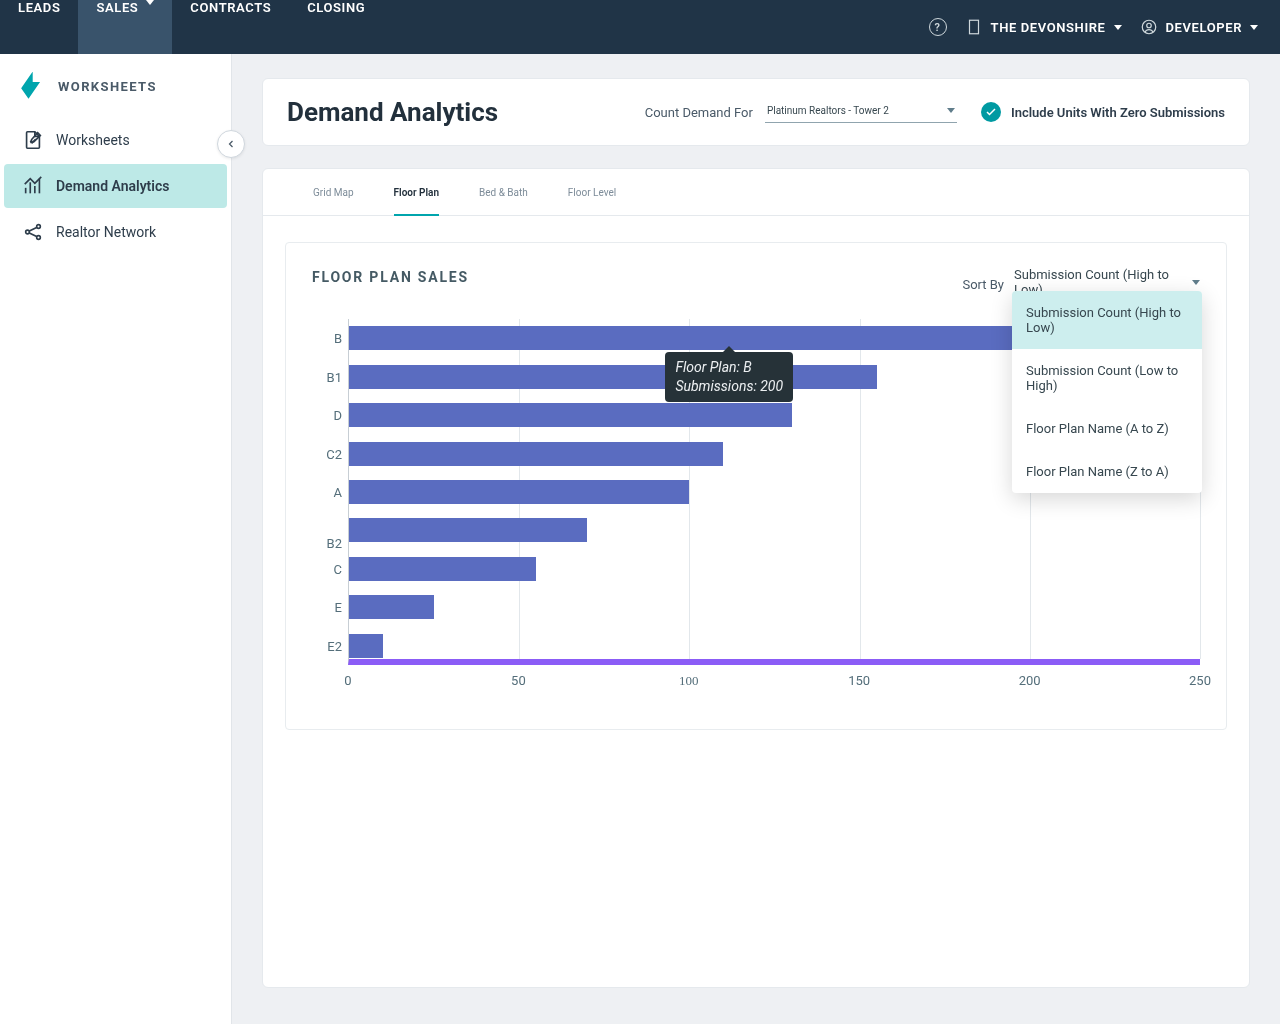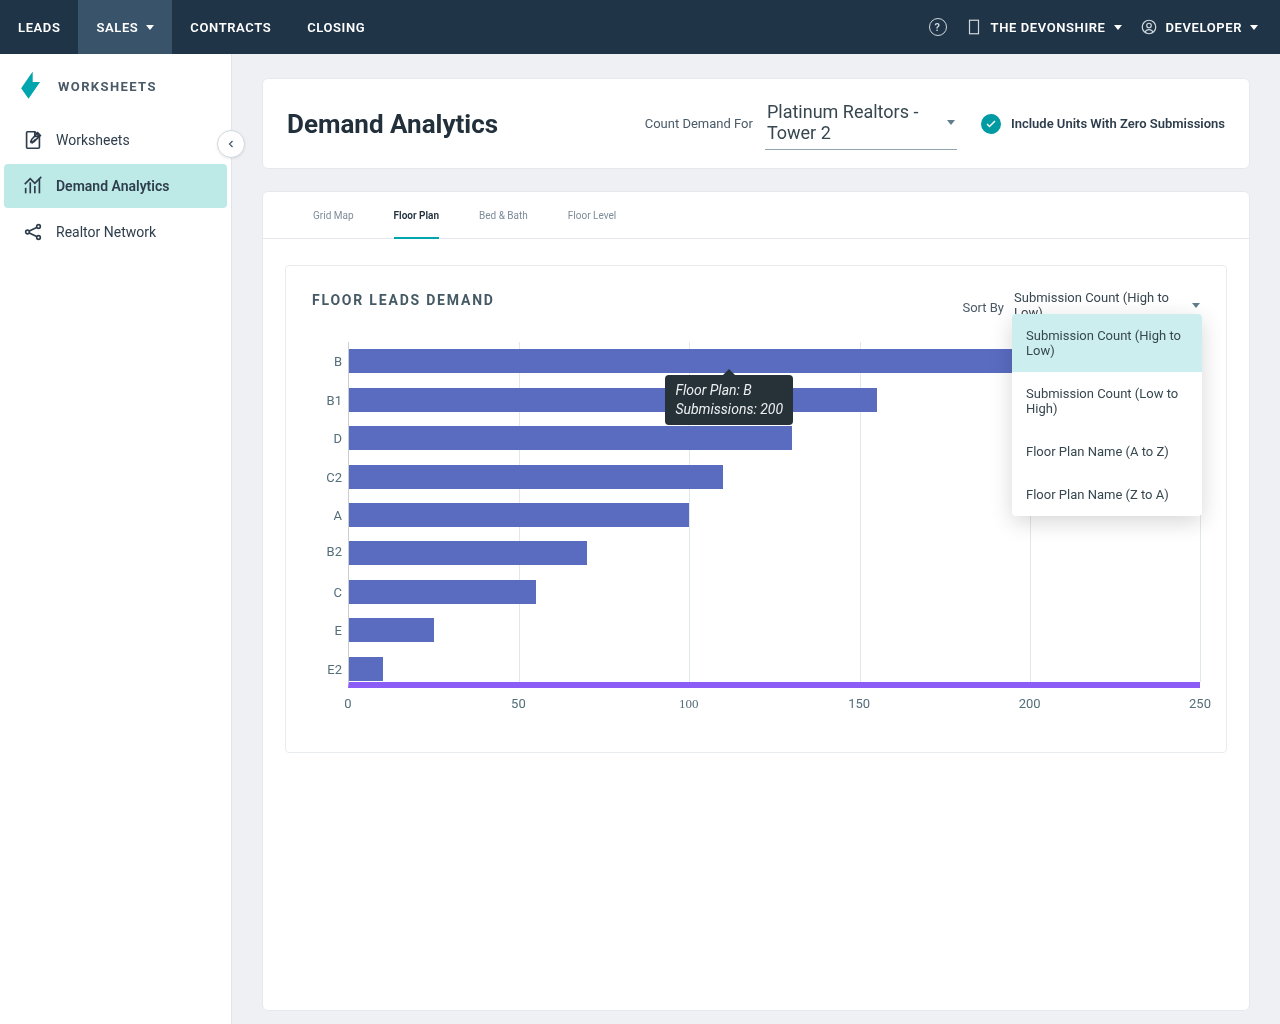--- a/index.html
+++ b/index.html
@@ -20,21 +20,21 @@
     align-items: center;
     color: #fff;
     font-size: 13px;
     font-weight: 600;
     letter-spacing: 0.6px;
   }
   .topnav .nav-item {
     padding: 0 18px;
     height: 100%;
     display: flex;
-    align-items: center;
+    align-items: flex-start;
     cursor: pointer;
   }
   .topnav .nav-item.active {
     background: #39536b;
   }
   .topnav .spacer { flex: 1; }
   .topnav .right-group {
     display: flex;
     align-items: center;
     gap: 18px;
@@ -112,21 +112,21 @@
   }
   .page-title { font-size: 26px; font-weight:700; color:#22303c; }
   .header-spacer { flex:1; }
   .view-for { display:flex; align-items:center; gap:12px; font-size:13px; color:#4a5a68; }
   .select-underline {
     display:flex; align-items:center; justify-content:space-between;
     gap:10px;
     width: 192px;
     padding: 4px 2px 6px 2px;
     border-bottom: 1px solid #90a4ae;
-    color:#37474f; font-size:18px;
+    color:#37474f; font-size:10px;
   }
   .include-zero {
     display:flex; align-items:center; gap:10px;
     font-size:13px; font-weight:600; color:#2e3d4b;
     margin-left: 24px;
   }
   .check-circle {
     width:20px; height:20px; border-radius:50%; background:#009aa2;
     display:flex; align-items:center; justify-content:center;
   }
@@ -335,21 +335,21 @@
 
     <div class="card main-card">
       <div class="tabs">
         <div class="tab"><span>Grid Map</span></div>
         <div class="tab active"><span>Floor Plan</span></div>
         <div class="tab"><span>Bed &amp; Bath</span></div>
         <div class="tab"><span>Floor Level</span></div>
       </div>
 
       <div class="panel">
-        <div class="panel-title">FLOOR LEADS DEMAND</div>
+        <div class="panel-title">FLOOR PLAN SALES</div>
 
         <div class="sort-wrap">
           <span>Sort By</span>
           <div class="sort-select">
             <span>Submission Count (High to Low)</span>
             <span class="chev-down" style="color:#607d8b"></span>
           </div>
         </div>
 
         <div class="dropdown">
@@ -359,21 +359,21 @@
           <div class="opt"><span>Floor Plan Name (Z to A)</span></div>
         </div>
 
         <div class="chart">
           <div class="y-labels" id="y-labels">
               <div class="y-label" style="top: 19.2222px;">B</div>
               <div class="y-label" style="top: 57.6667px;">B1</div>
               <div class="y-label" style="top: 96.1111px;">D</div>
               <div class="y-label" style="top: 134.556px;">C2</div>
               <div class="y-label" style="top: 173px;">A</div>
-              <div class="y-label" style="top: 209px;">B2</div>
+              <div class="y-label" style="top: 224px;">B2</div>
               <div class="y-label" style="top: 249.889px;">C</div>
               <div class="y-label" style="top: 288.333px;">E</div>
               <div class="y-label" style="top: 326.778px;">E2</div>
             </div>
           <div class="plot" id="plot">
             <div class="tooltip" id="tooltip" style="left: calc(44% - 58px); top: 33.2222px;">
               <span>Floor Plan: B</span><br>
               <span>Submissions: 200</span>
             </div>
           <div class="grid-v" style="left: 20%;"></div>

